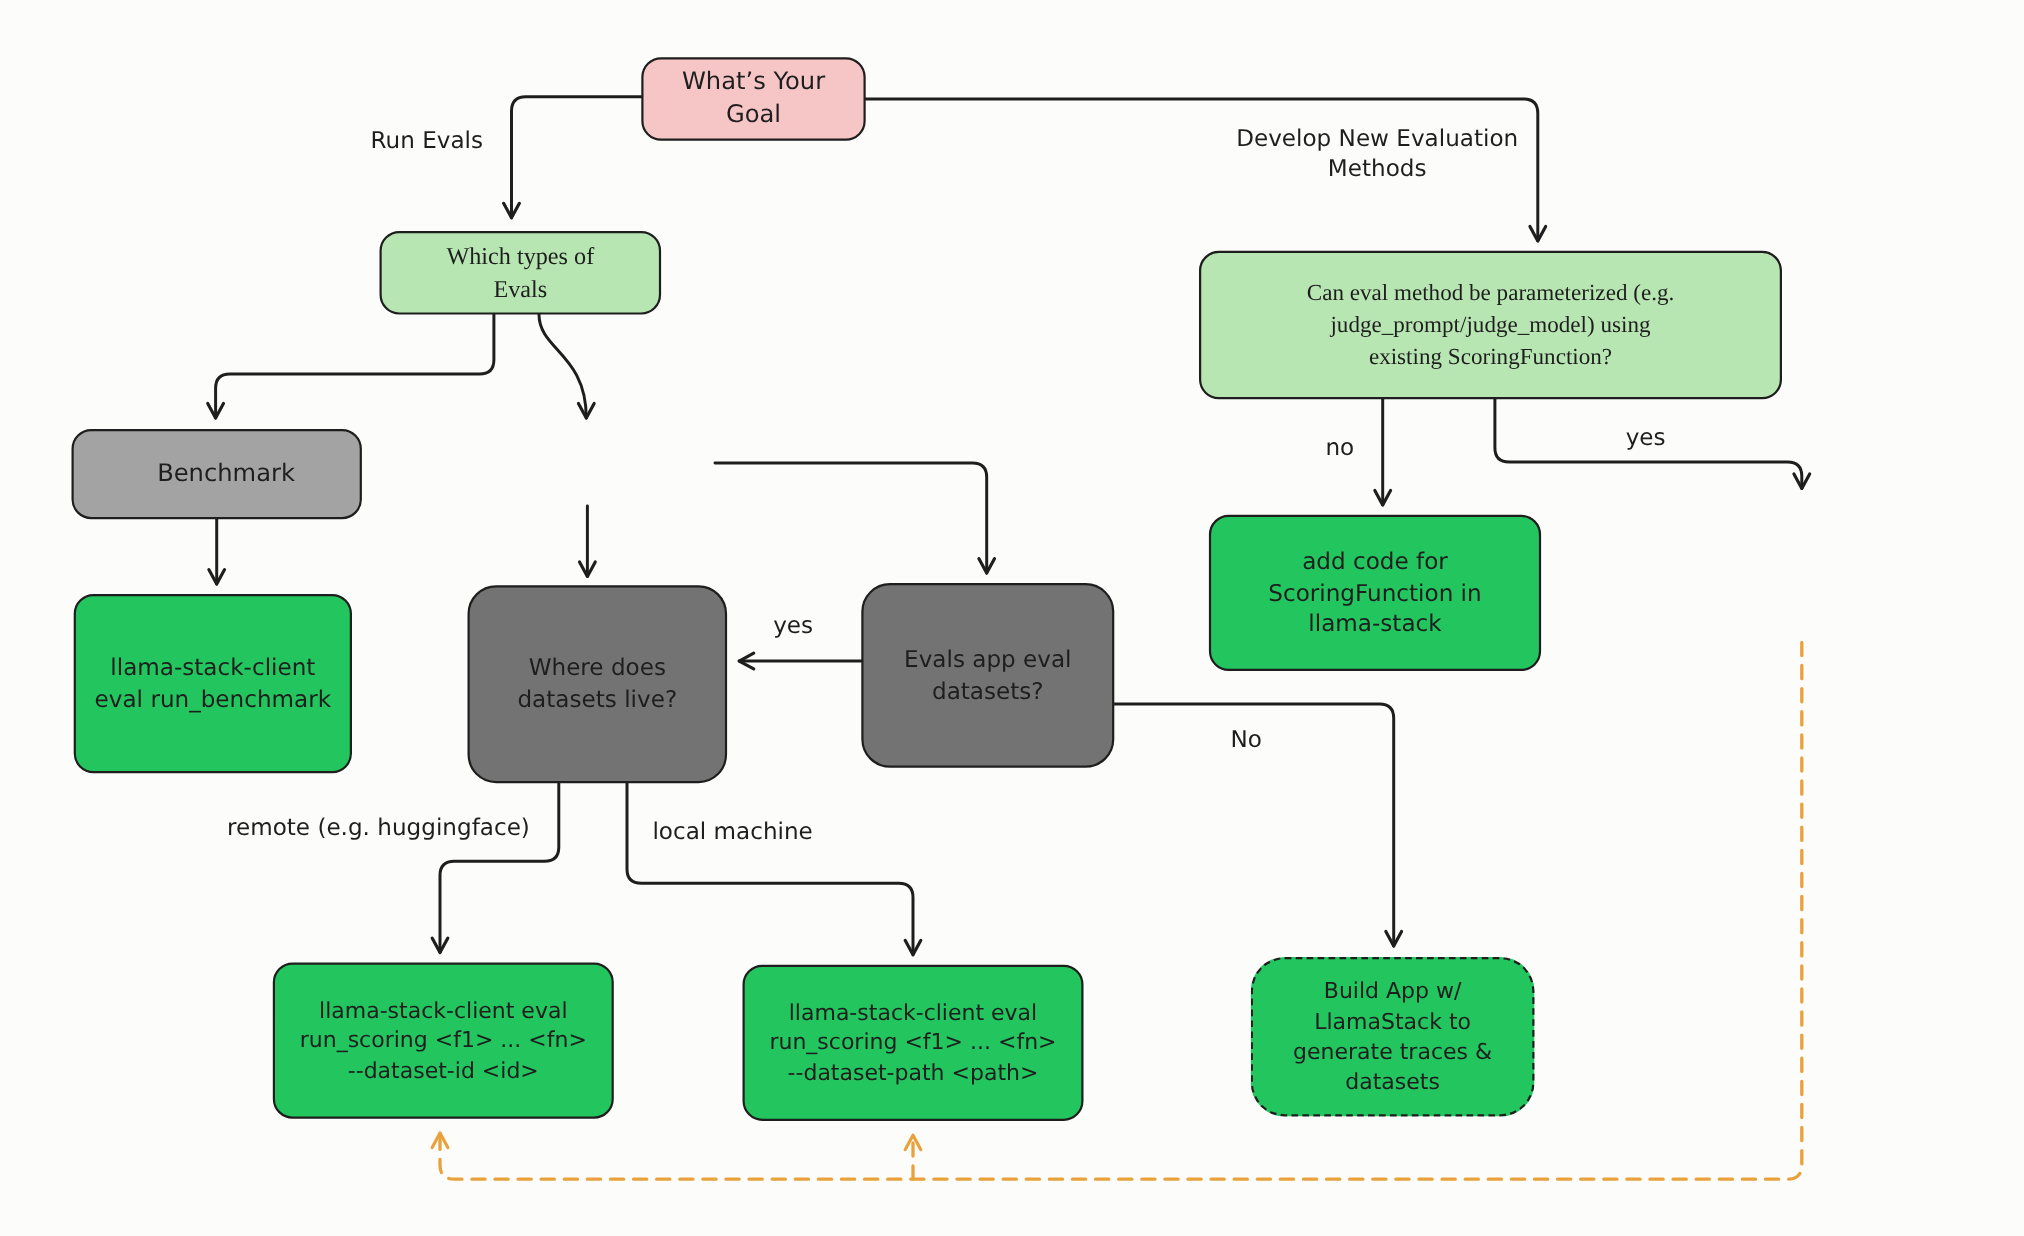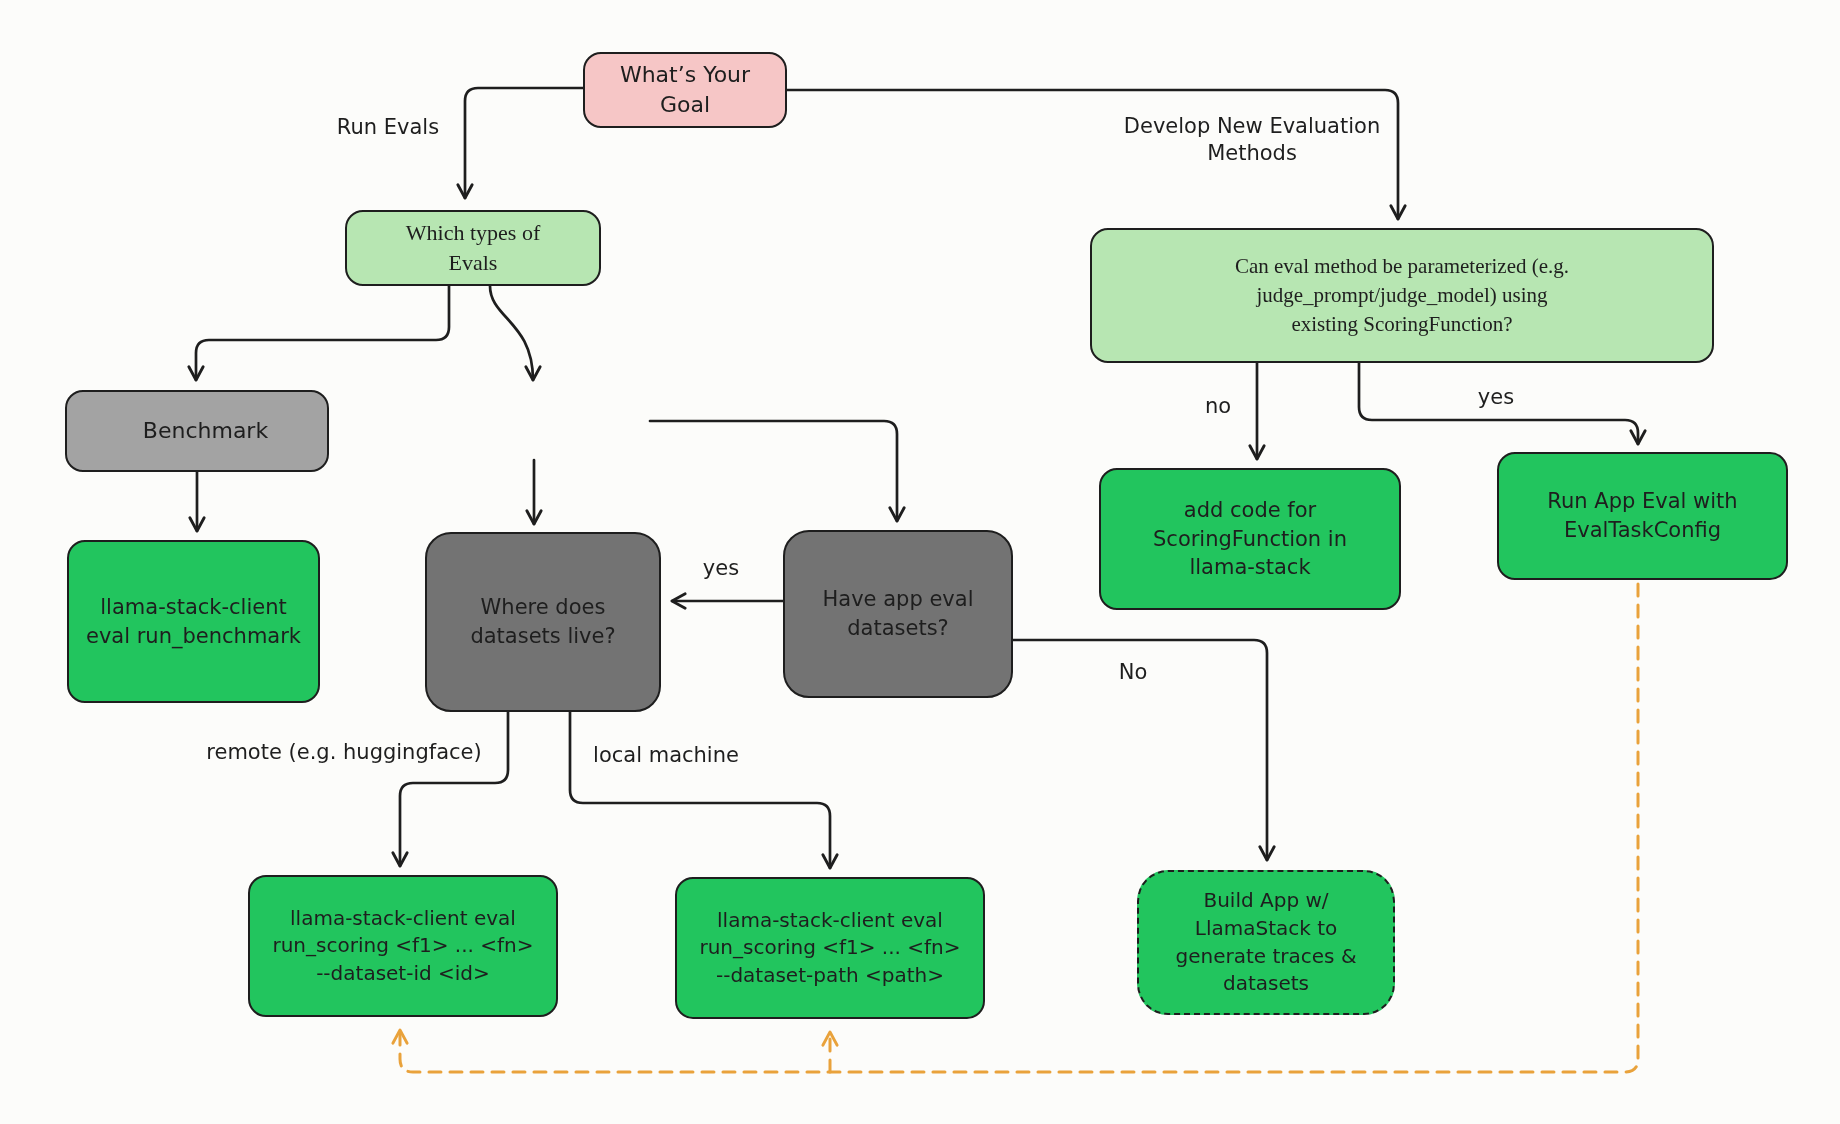--- a/index.html
+++ b/index.html
@@ -87,33 +87,31 @@
 
   <div class="node white fs22" style="left:65px;top:390px;width:264px;height:82px">Benchmark</div>
 
 
   <div class="node yellow" style="left:67px;top:540px;width:253px;height:163px">llama-stack-client
 eval run_benchmark</div>
 
   <div class="node blue" style="left:425px;top:532px;width:236px;height:180px">Where does
 datasets live?</div>
 
-  <div class="node blue" style="left:783px;top:530px;width:230px;height:168px">Have app eval
+  <div class="node blue" style="left:783px;top:530px;width:230px;height:168px">Evals app eval
 datasets?</div>
 
-  <div class="node green" style="left:1090px;top:228px;width:624px;height:135px">Can eval method be parameterized (e.g.
+  <div class="node green" style="left:1090px;top:228px;width:530px;height:135px">Can eval method be parameterized (e.g.
 judge_prompt/judge_model) using
 existing ScoringFunction?</div>
 
   <div class="node yellow" style="left:1099px;top:468px;width:302px;height:142px">add code for
 ScoringFunction in
 llama-stack</div>
 
-  <div class="node yellow" style="left:1497px;top:452px;width:291px;height:128px">Run App Eval with
-EvalTaskConfig</div>
 
   <div class="node yellow fs20" style="left:248px;top:875px;width:310px;height:142px">llama-stack-client eval
 run_scoring &lt;f1&gt; ... &lt;fn&gt;
 --dataset-id &lt;id&gt;</div>
 
   <div class="node yellow fs20" style="left:675px;top:877px;width:310px;height:142px">llama-stack-client eval
 run_scoring &lt;f1&gt; ... &lt;fn&gt;
 --dataset-path &lt;path&gt;</div>
 
   <div class="node yellow dashed fs20" style="left:1137px;top:870px;width:258px;height:145px">Build App w/

